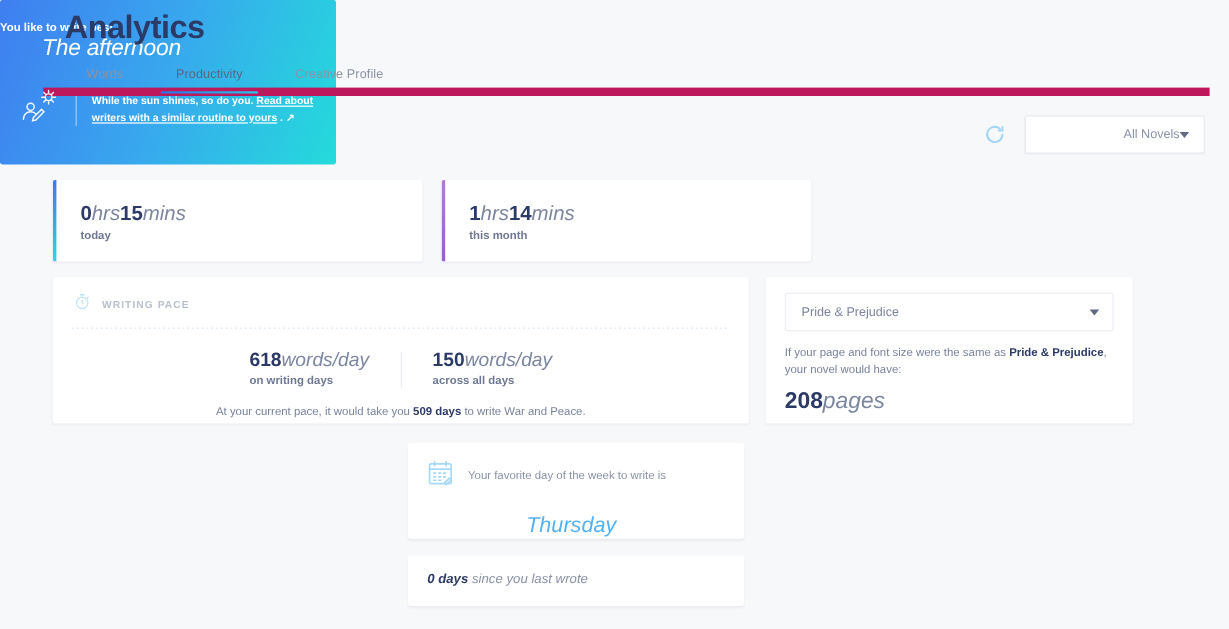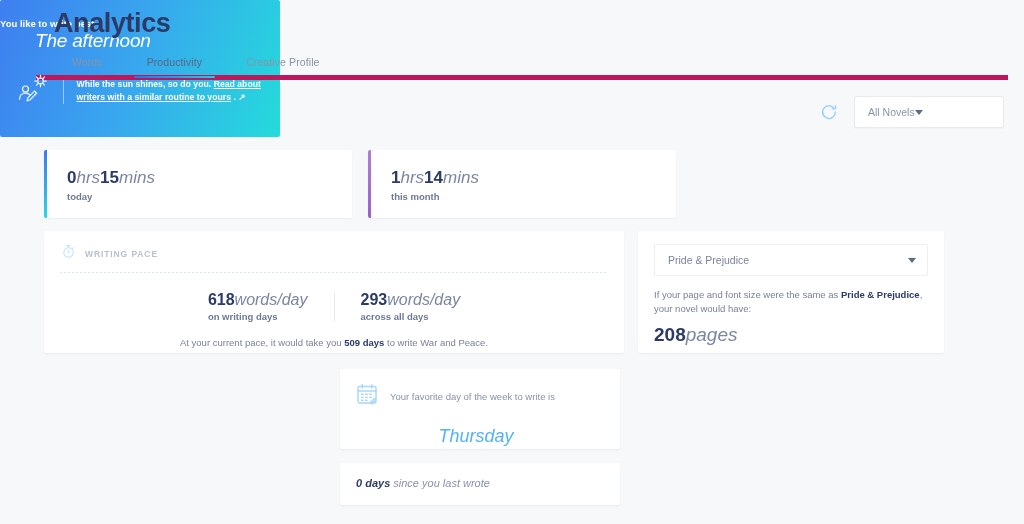--- a/index.html
+++ b/index.html
@@ -12,21 +12,21 @@
   .page { position: relative; width: 1024px; height: 524px; }
 
   
   .page-title {
     position: absolute; left: 54px; top: 8px;
     font-size: 27px; font-weight: bold; color: #2b3a67;
     letter-spacing: -0.4px;
   }
   .tabs {
     position: absolute; left: 36px; top: 56px; width: 972px; height: 24px;
-    border-bottom: 5px solid #be185d;
+    border-bottom: 7px solid #be185d;
     display: flex; align-items: flex-start;
   }
   .tab {
     position: relative; font-size: 10.5px; color: #8b93a7;
     padding: 0 0 10px 0; margin-right: 0; cursor: pointer;
     letter-spacing: 0.1px;
   }
   .tab .lbl { display: block; }
   .tab-words { margin-left: 36px; }
   .tab-prod  { margin-left: 44px; color: #5a6782; }
@@ -42,21 +42,21 @@
     position: absolute; right: 20px; top: 96px;
     display: flex; align-items: center; gap: 14px;
   }
   .refresh-btn {
     width: 22px; height: 22px; display: flex; align-items: center;
     justify-content: center; cursor: pointer;
   }
   .select-box {
     width: 150px; height: 32px; background: #fff;
     border: 1px solid #e8eaef; border-radius: 2px;
-    display: flex; align-items: center; justify-content: flex-start;
+    display: flex; align-items: center; justify-content: flex-end;
     padding: 0 12px 0 13px; cursor: pointer;
     box-shadow: 0 1px 1px rgba(30,40,70,0.03);
   }
   .select-box .val { font-size: 10.5px; color: #8b93a7; }
   .caret {
     width: 0; height: 0; border-left: 4px solid transparent;
     border-right: 4px solid transparent; border-top: 5px solid #5f6b85;
   }
 
   
@@ -230,21 +230,21 @@
 
     <div class="pace-figs">
       <div class="fig">
         <div class="fig-val">
           <span class="num">618</span><span class="unit">words/day</span>
         </div>
         <div class="fig-sub">on writing days</div>
       </div>
       <div class="fig">
         <div class="fig-val">
-          <span class="num">293</span><span class="unit">words/day</span>
+          <span class="num">150</span><span class="unit">words/day</span>
         </div>
         <div class="fig-sub">across all days</div>
       </div>
     </div>
 
     <div class="pace-note">
       <span>At your current pace, it would take you </span><b>509 days</b><span> to write War and Peace.</span>
     </div>
   </div>
 

